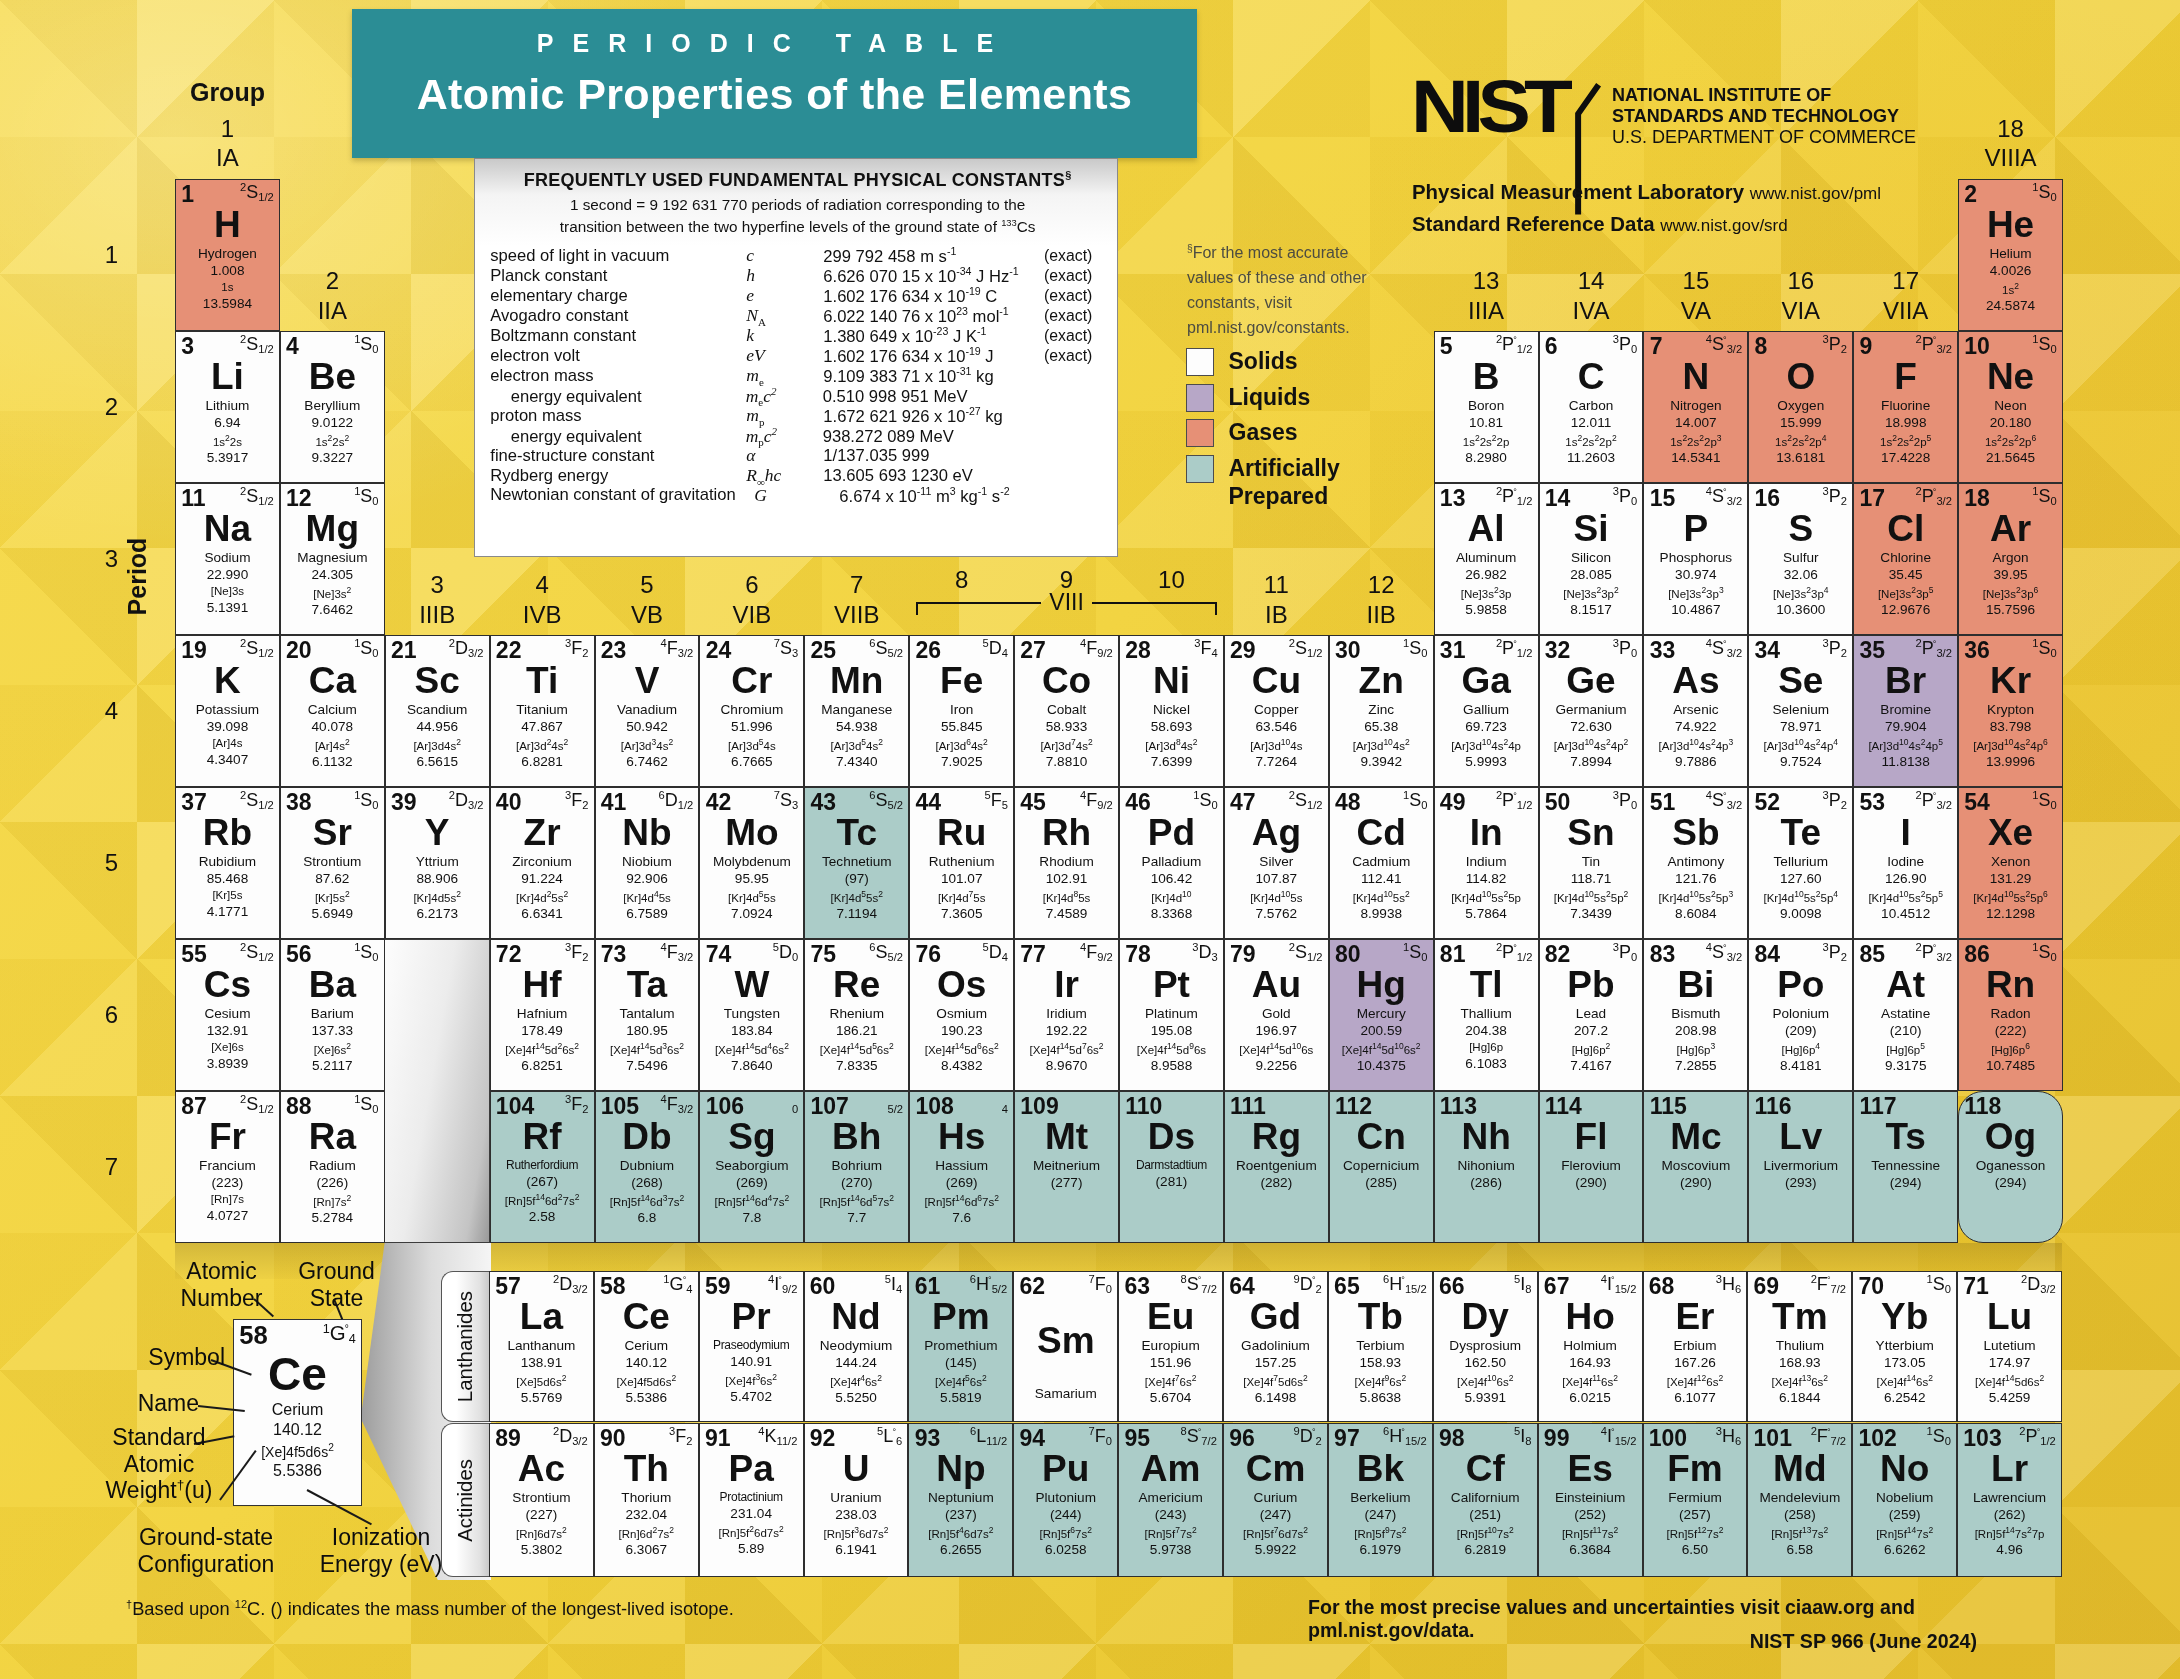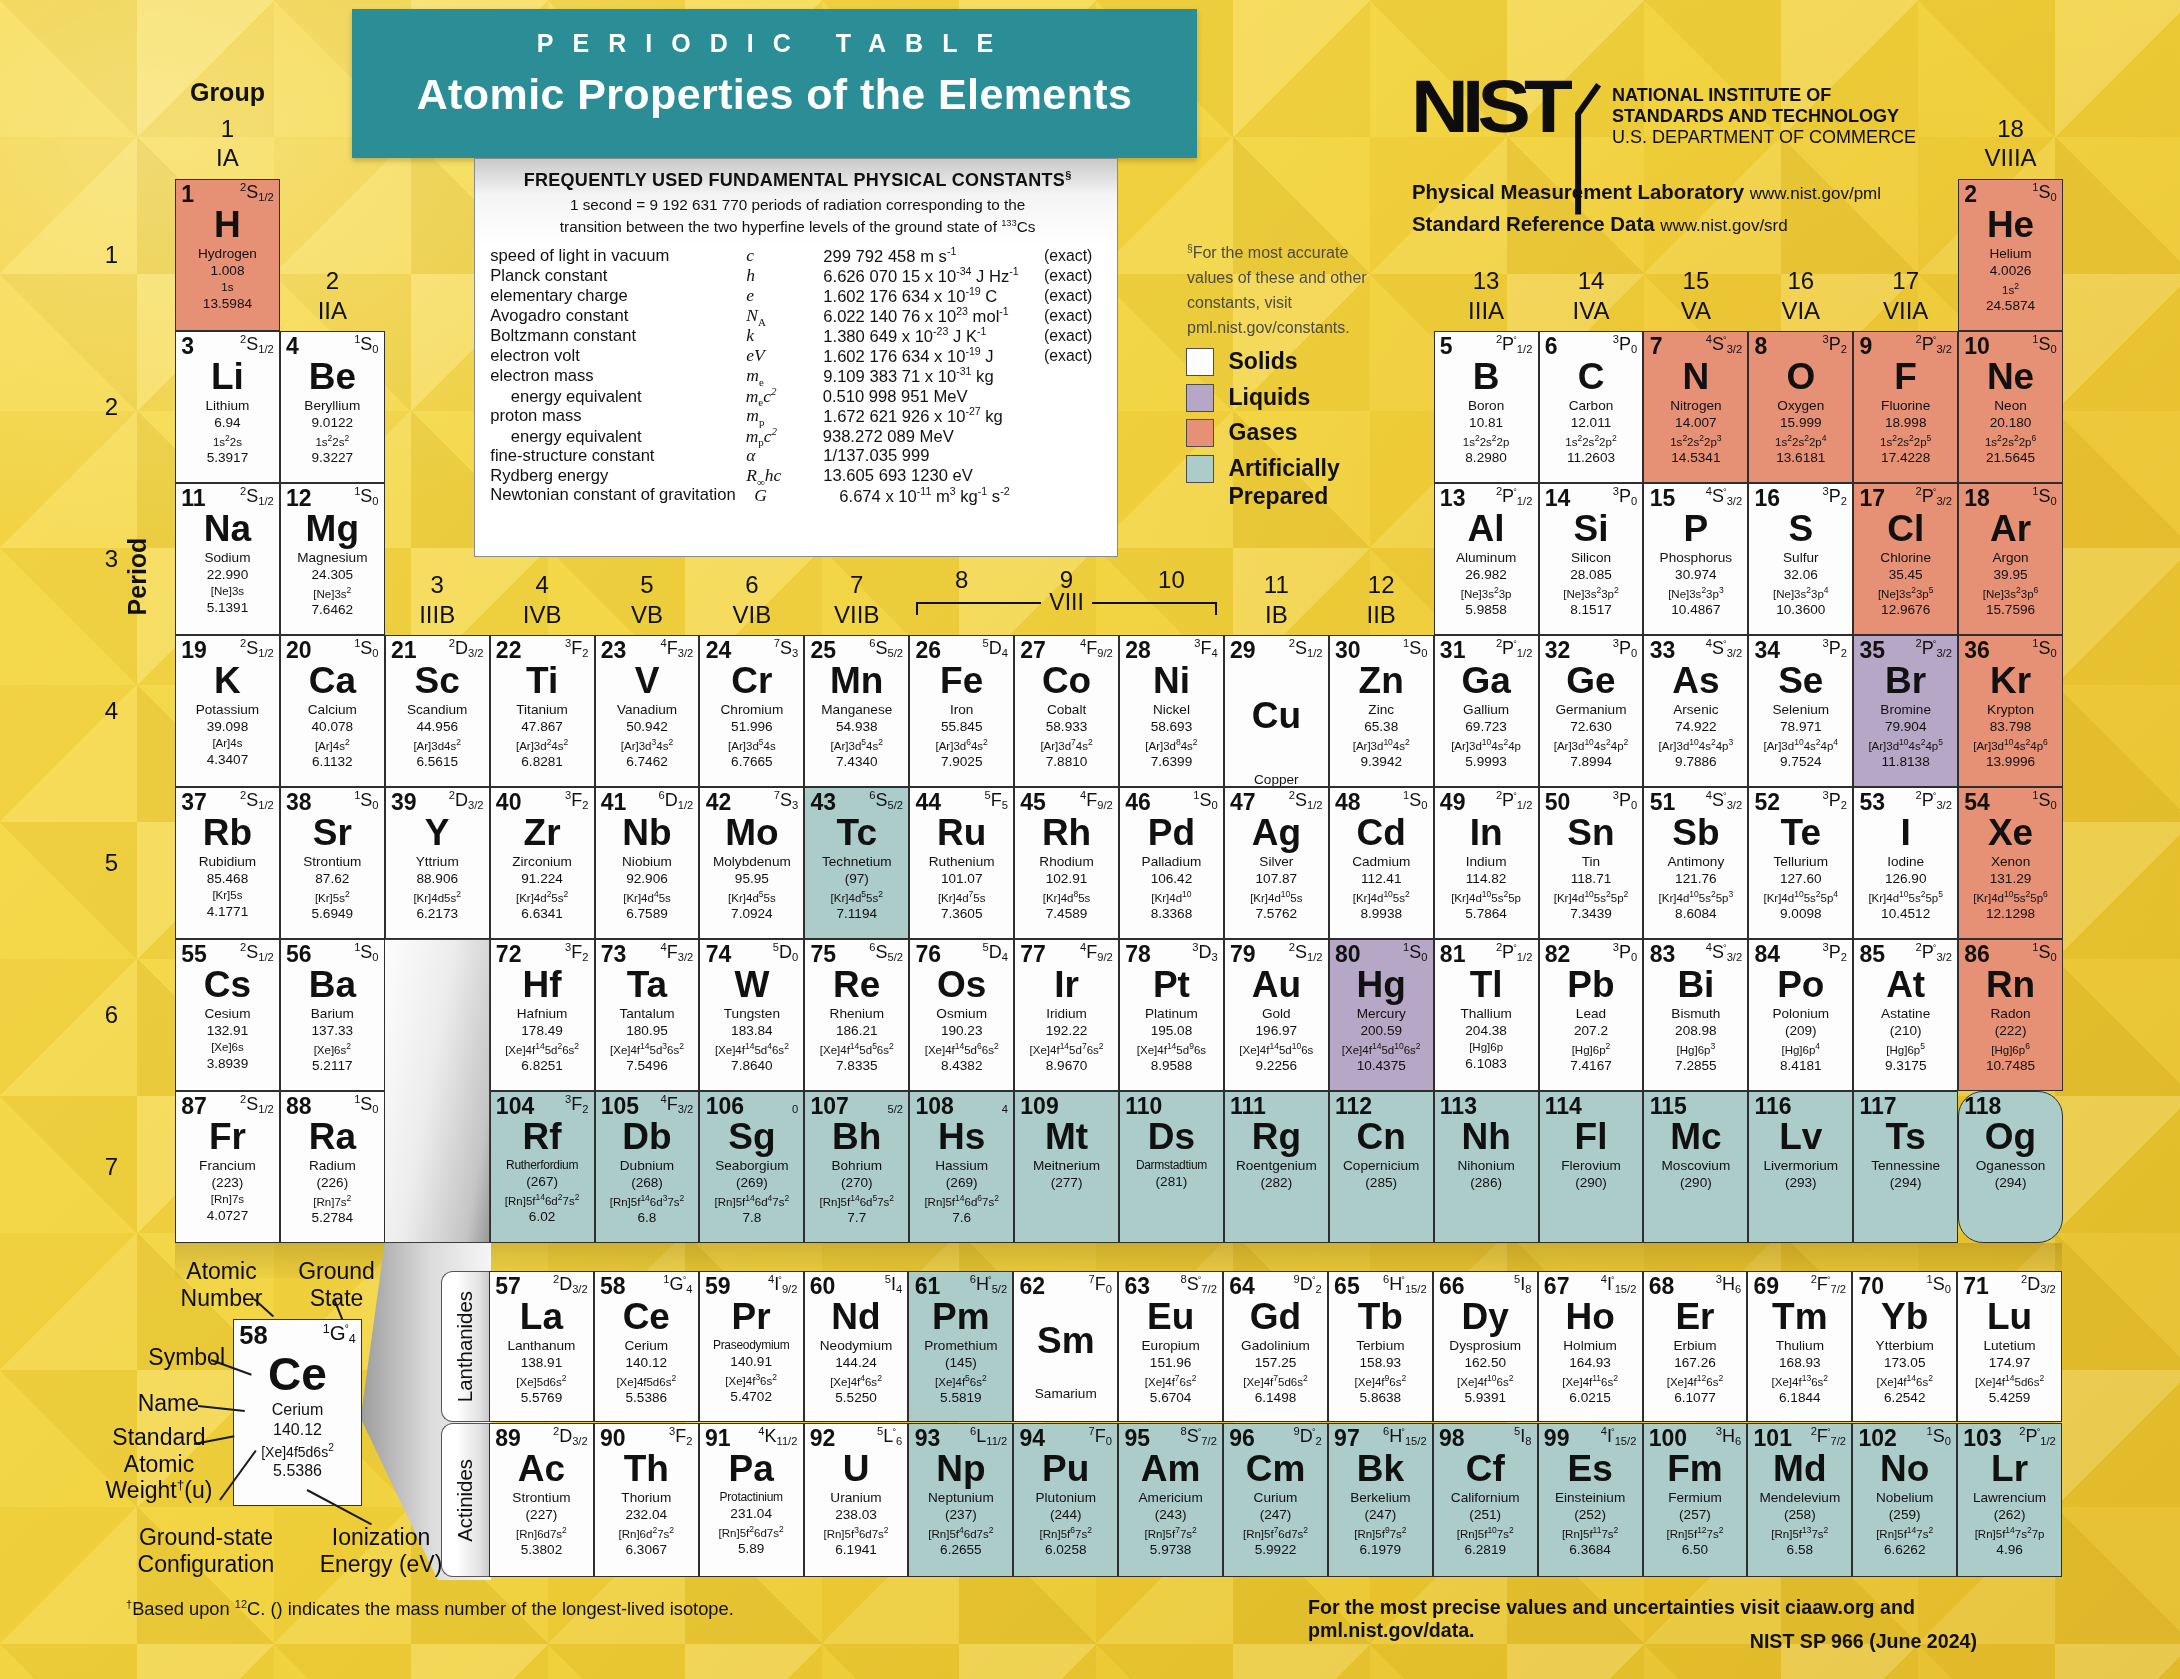--- a/index.html
+++ b/index.html
@@ -563,21 +563,21 @@
       <div class="top">
         <span class="num">28</span>
         <span class="term"><span class="ts">3</span><span class="tl">F</span><span class="tj">4</span></span>
       </div>
       <div class="sym">Ni</div>
       <div class="name">Nickel</div>
       <div class="wt">58.693</div>
       <div class="cfg">[Ar]3d<sup>8</sup>4s<sup>2</sup></div>
       <div class="ie">7.6399</div>
     </div>
-    <div class="cell cat-solid" style="grid-area: 4 / 11; gap: 35px;">
+    <div class="cell cat-solid" style="grid-area: 4 / 11;">
       <div class="top">
         <span class="num">29</span>
         <span class="term"><span class="ts">2</span><span class="tl">S</span><span class="tj">1/2</span></span>
       </div>
       <div class="sym">Cu</div>
       <div class="name">Copper</div>
       <div class="wt">63.546</div>
       <div class="cfg">[Ar]3d<sup>10</sup>4s</div>
       <div class="ie">7.7264</div>
     </div>
@@ -1067,21 +1067,21 @@
     </div>
     <div class="cell cat-art" style="grid-area: 7 / 4;">
       <div class="top">
         <span class="num">104</span>
         <span class="term"><span class="ts">3</span><span class="tl">F</span><span class="tj">2</span></span>
       </div>
       <div class="sym">Rf</div>
       <div class="name longname">Rutherfordium</div>
       <div class="wt">(267)</div>
       <div class="cfg">[Rn]5f<sup>14</sup>6d<sup>2</sup>7s<sup>2</sup></div>
-      <div class="ie">6.02</div>
+      <div class="ie">2.58</div>
     </div>
     <div class="cell cat-art" style="grid-area: 7 / 5;">
       <div class="top">
         <span class="num">105</span>
         <span class="term"><span class="ts">4</span><span class="tl">F</span><span class="tj">3/2</span></span>
       </div>
       <div class="sym">Db</div>
       <div class="name">Dubnium</div>
       <div class="wt">(268)</div>
       <div class="cfg">[Rn]5f<sup>14</sup>6d<sup>3</sup>7s<sup>2</sup></div>

